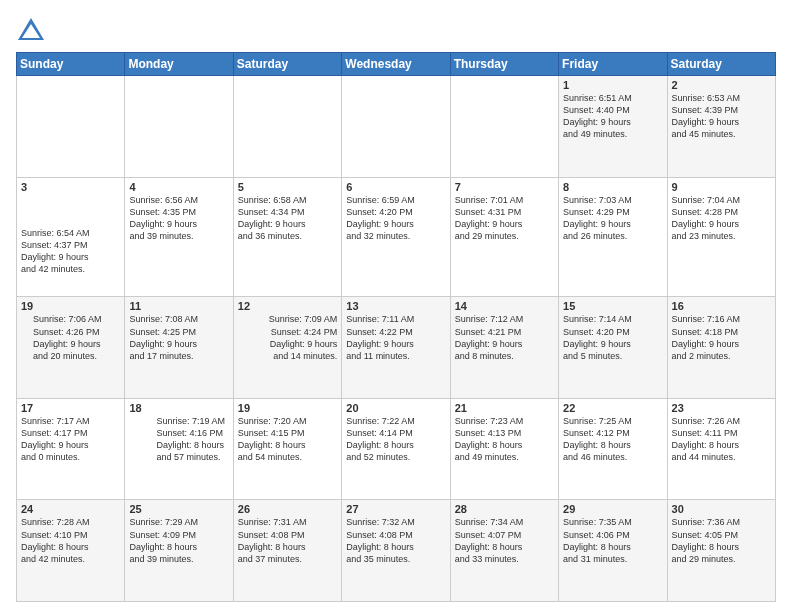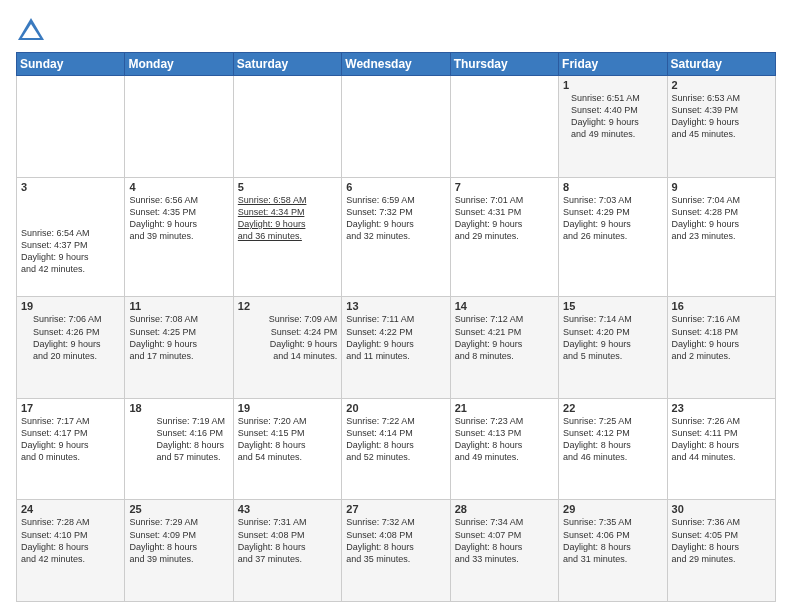--- a/index.html
+++ b/index.html
@@ -140,21 +140,21 @@
     </thead>
     <tbody id="calendar-body">
     <tr>
           <td class="empty-cell"></td>
           <td class="empty-cell"></td>
           <td class="empty-cell"></td>
           <td class="empty-cell"></td>
           <td class="empty-cell"></td>
           <td>
             <span class="day-num">1</span>
-            <div class="day-detail" style="white-space: pre-line; margin-left: 8px;">Sunrise: 6:51 AM
+            <div class="day-detail" style="white-space: pre-line;">Sunrise: 6:51 AM
 Sunset: 4:40 PM
 Daylight: 9 hours
 and 49 minutes.</div>
           </td>
           <td>
             <span class="day-num">2</span>
             <div class="day-detail" style="white-space: pre-line;">Sunrise: 6:53 AM
 Sunset: 4:39 PM
 Daylight: 9 hours
 and 45 minutes.</div>
@@ -170,29 +170,29 @@
           </td>
           <td>
             <span class="day-num">4</span>
             <div class="day-detail" style="white-space: pre-line;">Sunrise: 6:56 AM
 Sunset: 4:35 PM
 Daylight: 9 hours
 and 39 minutes.</div>
           </td>
           <td>
             <span class="day-num">5</span>
-            <div class="day-detail" style="white-space: pre-line; text-decoration: underline;">Sunrise: 6:58 AM
+            <div class="day-detail" style="white-space: pre-line;">Sunrise: 6:58 AM
 Sunset: 4:34 PM
 Daylight: 9 hours
 and 36 minutes.</div>
           </td>
           <td>
             <span class="day-num">6</span>
             <div class="day-detail" style="white-space: pre-line;">Sunrise: 6:59 AM
-Sunset: 7:32 PM
+Sunset: 4:20 PM
 Daylight: 9 hours
 and 32 minutes.</div>
           </td>
           <td>
             <span class="day-num">7</span>
             <div class="day-detail" style="white-space: pre-line;">Sunrise: 7:01 AM
 Sunset: 4:31 PM
 Daylight: 9 hours
 and 29 minutes.</div>
           </td>
@@ -322,21 +322,21 @@
 and 42 minutes.</div>
           </td>
           <td>
             <span class="day-num">25</span>
             <div class="day-detail" style="white-space: pre-line;">Sunrise: 7:29 AM
 Sunset: 4:09 PM
 Daylight: 8 hours
 and 39 minutes.</div>
           </td>
           <td>
-            <span class="day-num">43</span>
+            <span class="day-num">26</span>
             <div class="day-detail" style="white-space: pre-line;">Sunrise: 7:31 AM
 Sunset: 4:08 PM
 Daylight: 8 hours
 and 37 minutes.</div>
           </td>
           <td>
             <span class="day-num">27</span>
             <div class="day-detail" style="white-space: pre-line;">Sunrise: 7:32 AM
 Sunset: 4:08 PM
 Daylight: 8 hours

